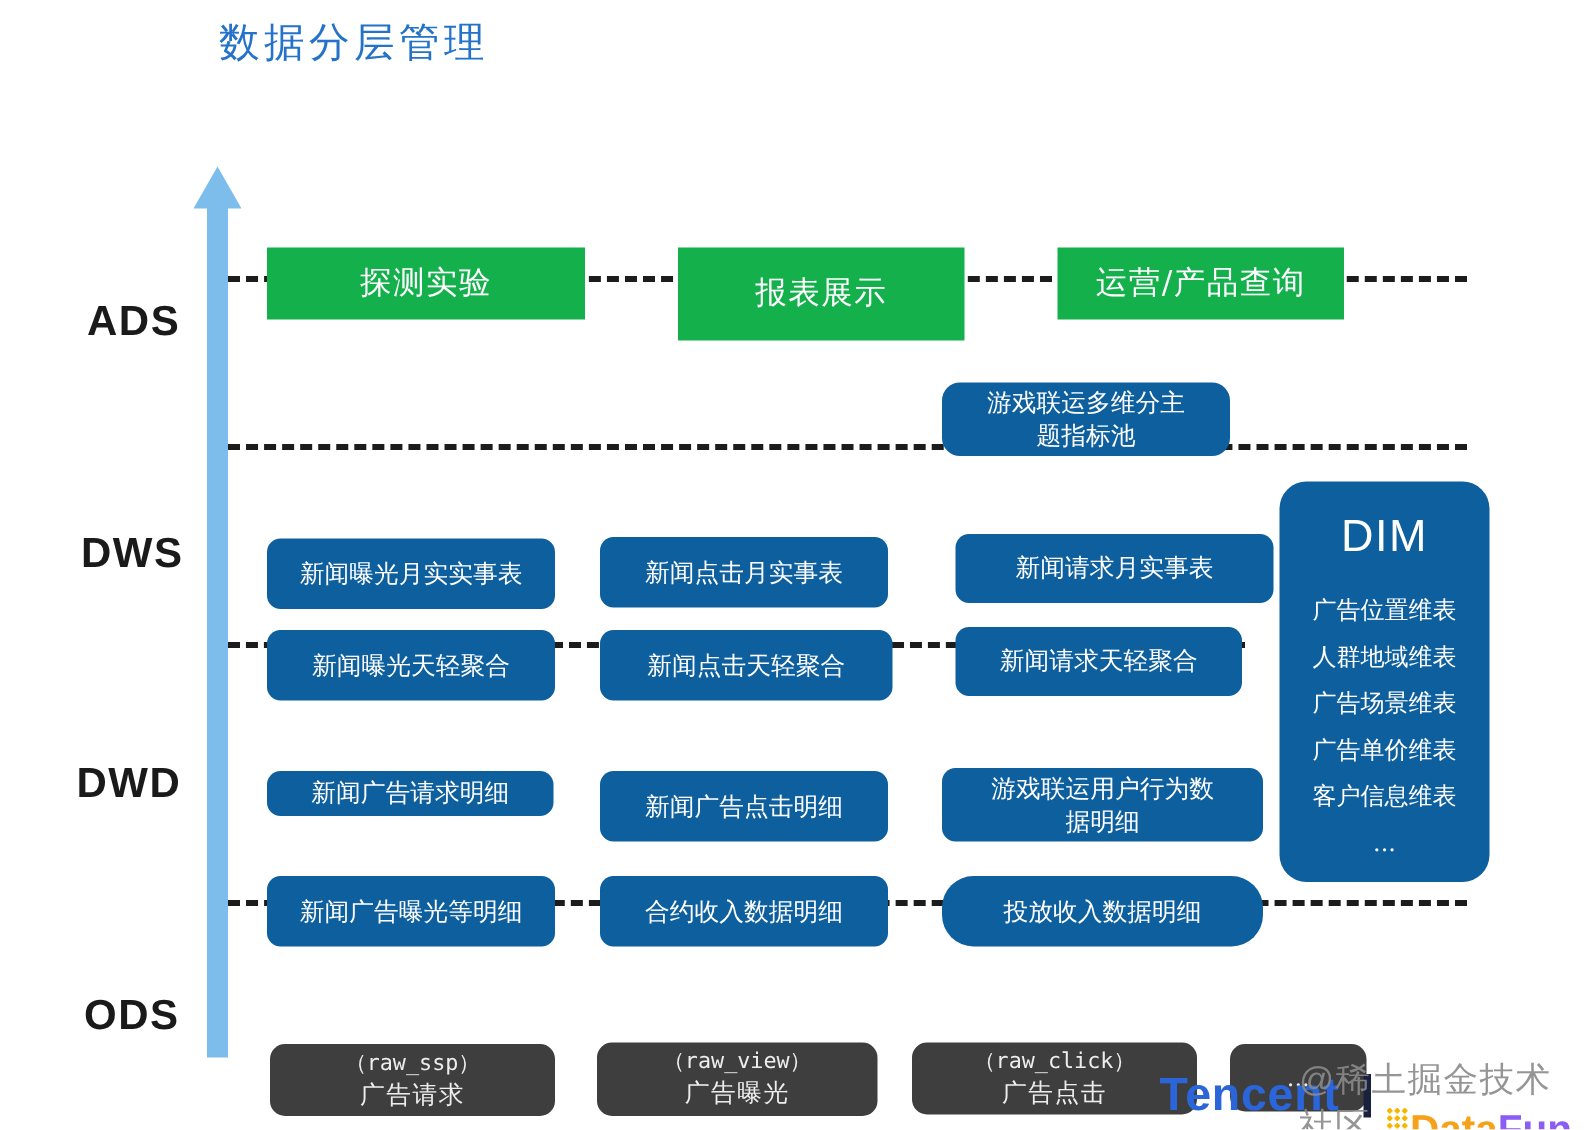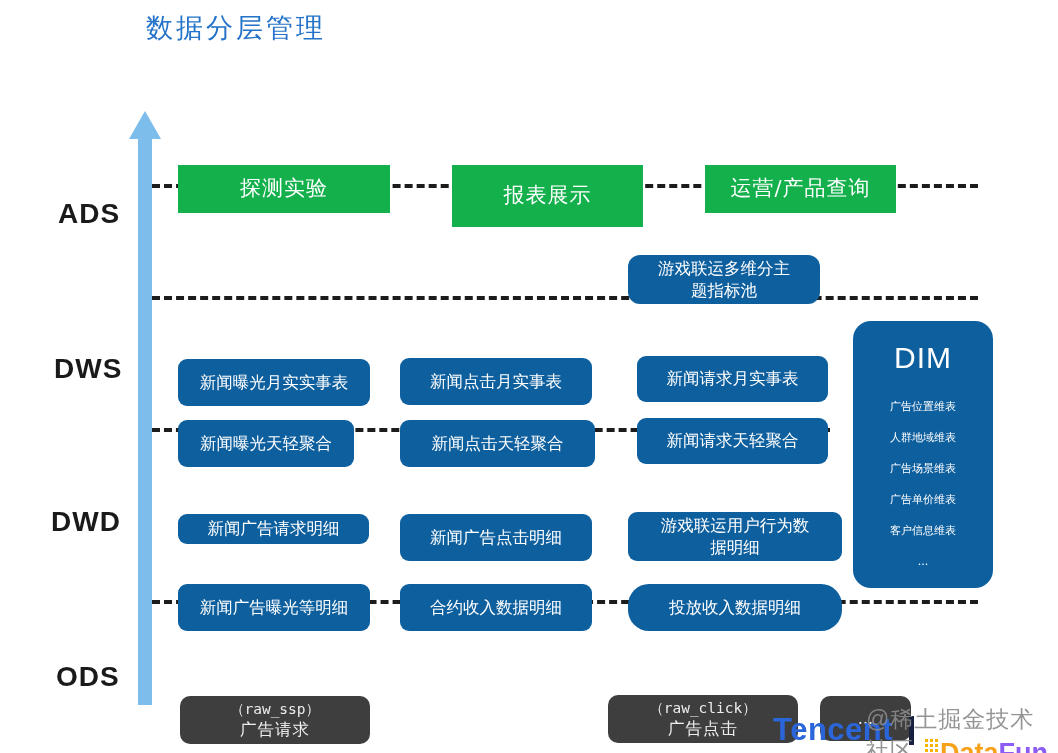--- a/index.html
+++ b/index.html
@@ -46,22 +46,22 @@
   
   #g1{left:178px;top:119px;width:212px;height:48px;}
   #g2{left:452px;top:119px;width:191px;height:62px;}
   #g3{left:705px;top:119px;width:191px;height:48px;}
   
   #a1{left:277px;top:207px;width:193px;height:48px;padding:0 22px;}
   #a2{left:628px;top:209px;width:192px;height:49px;padding:0 22px;}
   
   #s1{left:178px;top:313px;width:192px;height:47px;}
   #s2{left:400px;top:312px;width:192px;height:47px;}
-  #s3{left:637px;top:310px;width:191px;height:46px;}
-  #s4{left:178px;top:374px;width:176px;height:47px;text-align:center;}
+  #s3{left:637px;top:310px;width:212px;height:46px;}
+  #s4{left:178px;top:374px;width:192px;height:47px;text-align:center;}
   #s5{left:400px;top:374px;width:195px;height:47px;}
   #s6{left:637px;top:372px;width:191px;height:46px;}
   
   #w1{left:178px;top:468px;width:191px;height:30px;}
   #w2{left:400px;top:468px;width:192px;height:47px;}
   #w3{left:628px;top:466px;width:214px;height:49px;padding:0 28px;}
   #w4{left:178px;top:538px;width:192px;height:47px;}
   #w5{left:400px;top:538px;width:192px;height:47px;}
   #w6{left:628px;top:538px;width:214px;height:47px;border-radius:21px;}
   
@@ -69,21 +69,21 @@
   #o2{left:398px;top:649px;width:187px;height:49px;}
   #o3{left:608px;top:649px;width:190px;height:48px;}
   #o4{left:820px;top:650px;width:91px;height:45px;font-size:16px;}
   
   .dim-panel{
     left:853px;top:321px;width:140px;height:267px;background:#0e5f9e;
     border-radius:18px;color:#fff;display:flex;flex-direction:column;
     align-items:center;padding-top:20px;
   }
   .dim-title{font-family:"Liberation Sans",sans-serif;font-size:30px;font-weight:500;margin-bottom:16px;letter-spacing:1px;}
-  .dim-item{font-family:"DejaVu Serif",serif;font-size:11px;line-height:31px;}
+  .dim-item{font-family:"DejaVu Serif",serif;font-size:16px;line-height:31px;}
   
   .tencent-logo{left:773px;top:712px;font-size:31px;font-weight:700;color:#2a66d9;letter-spacing:0.5px;}
   .logo-separator{left:909px;top:716px;width:5px;height:29px;background:#18223f;}
   .datafun-logo{left:924px;top:738px;display:flex;font-weight:700;font-size:27px;}
   .datafun-dots{
     width:15px;height:24px;margin-right:1px;
     background-image:radial-gradient(circle,#f8b500 1.6px,transparent 1.8px);
     background-size:5px 5px;
   }
   .datafun-data{color:#f6a118;}
@@ -140,20 +140,24 @@
     <div class="dim-item">广告场景维表</div>
     <div class="dim-item">广告单价维表</div>
     <div class="dim-item">客户信息维表</div>
     <div class="dim-item">...</div>
   </div>
 
   <div class="abs box dbox" id="o1">
     <span class="code">（raw_ssp）</span>
     <span class="lbl">广告请求</span>
   </div>
+  <div class="abs box dbox" id="o2">
+    <span class="code">（raw_view）</span>
+    <span class="lbl">广告曝光</span>
+  </div>
   <div class="abs box dbox" id="o3">
     <span class="code">（raw_click）</span>
     <span class="lbl">广告点击</span>
   </div>
   <div class="abs box dbox" id="o4">...</div>
 
   <div class="abs tencent-logo">Tencent</div>
   <div class="abs logo-separator"></div>
   <div class="abs datafun-logo">
     <span class="datafun-dots"></span>

